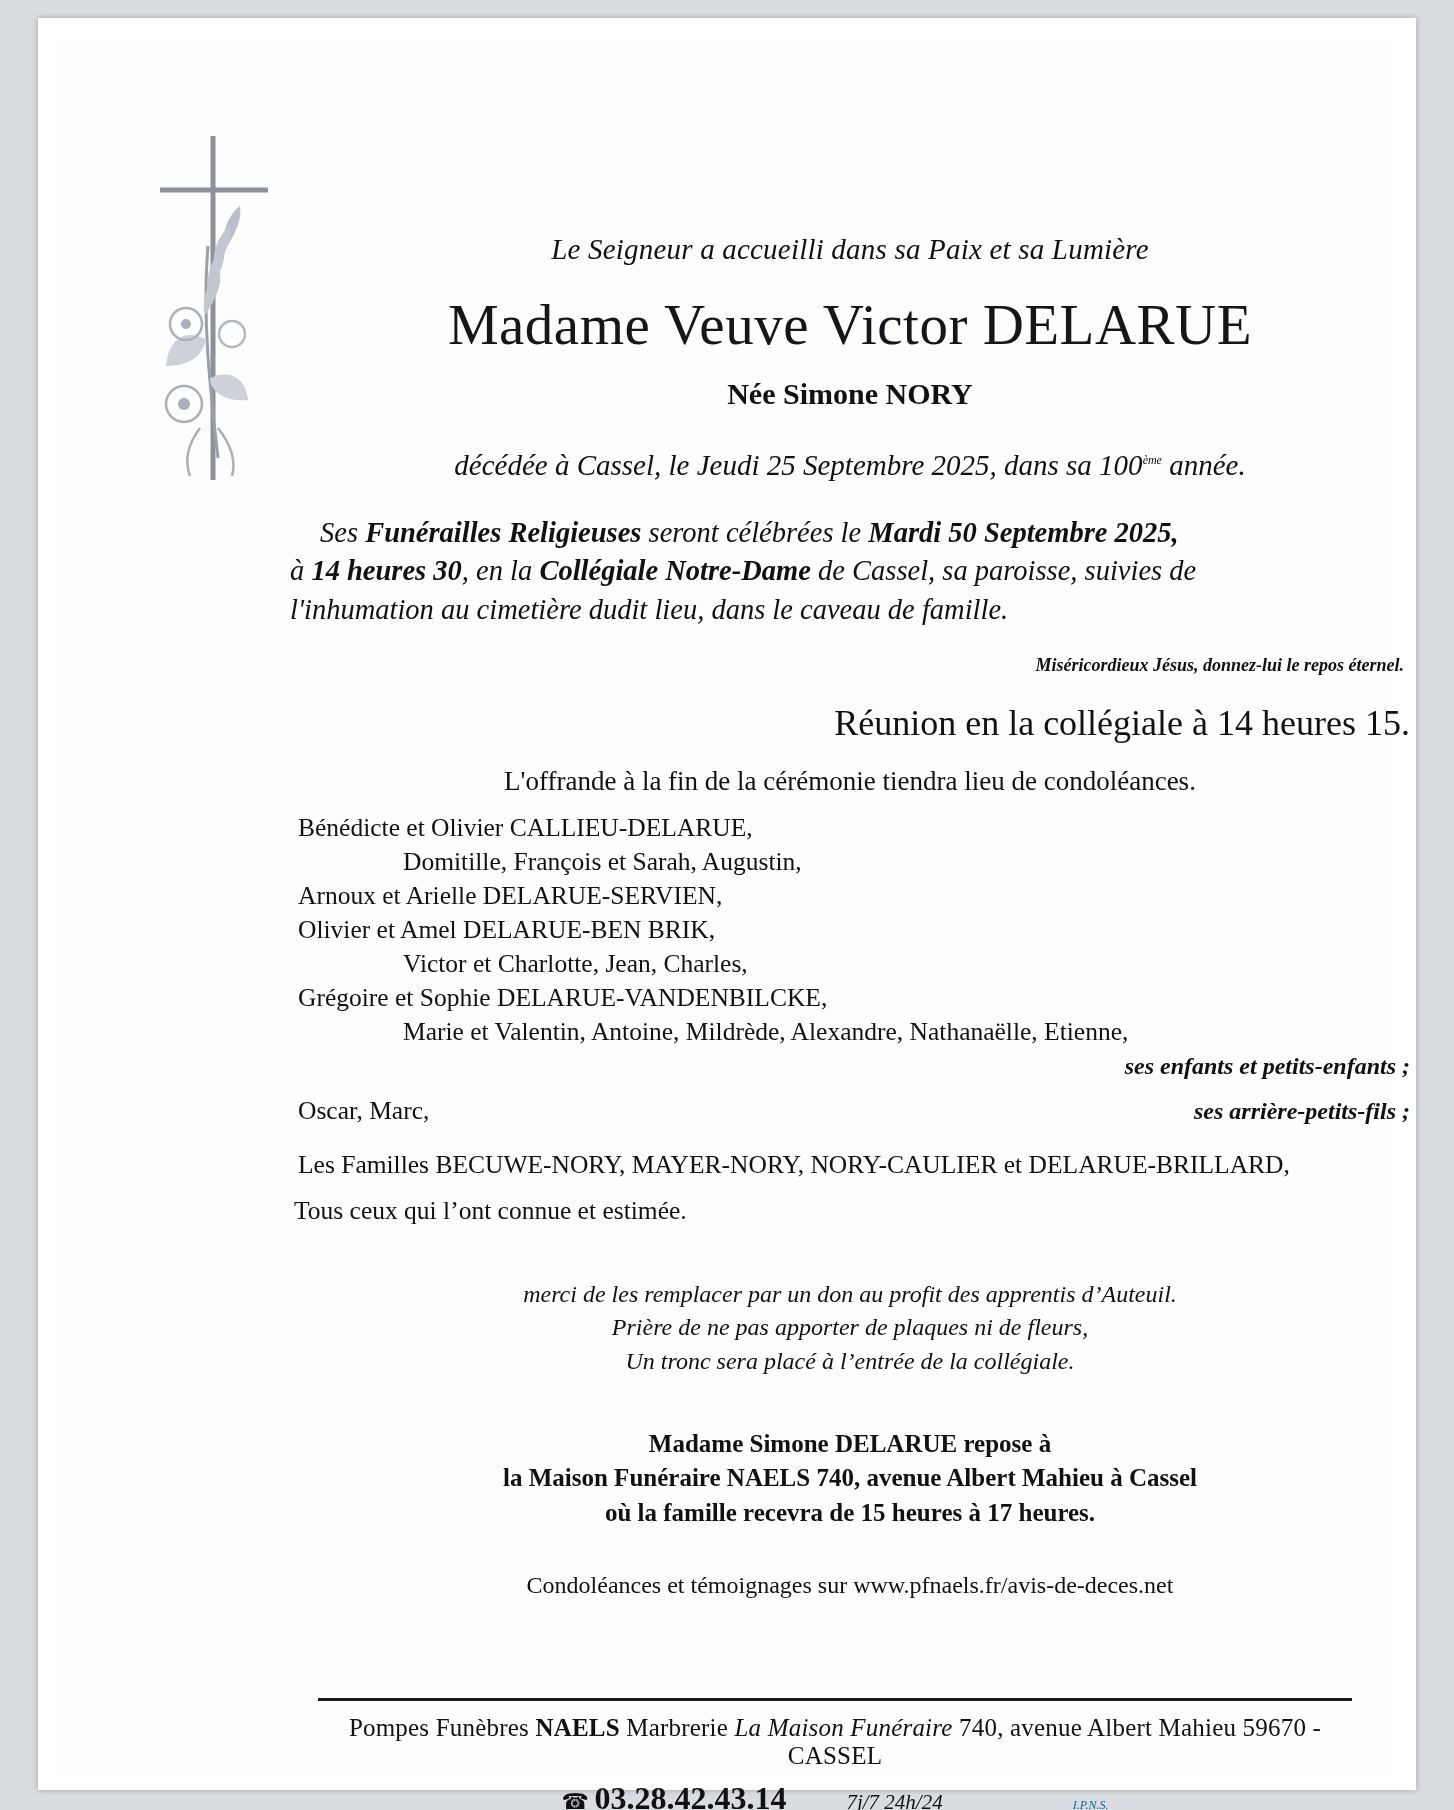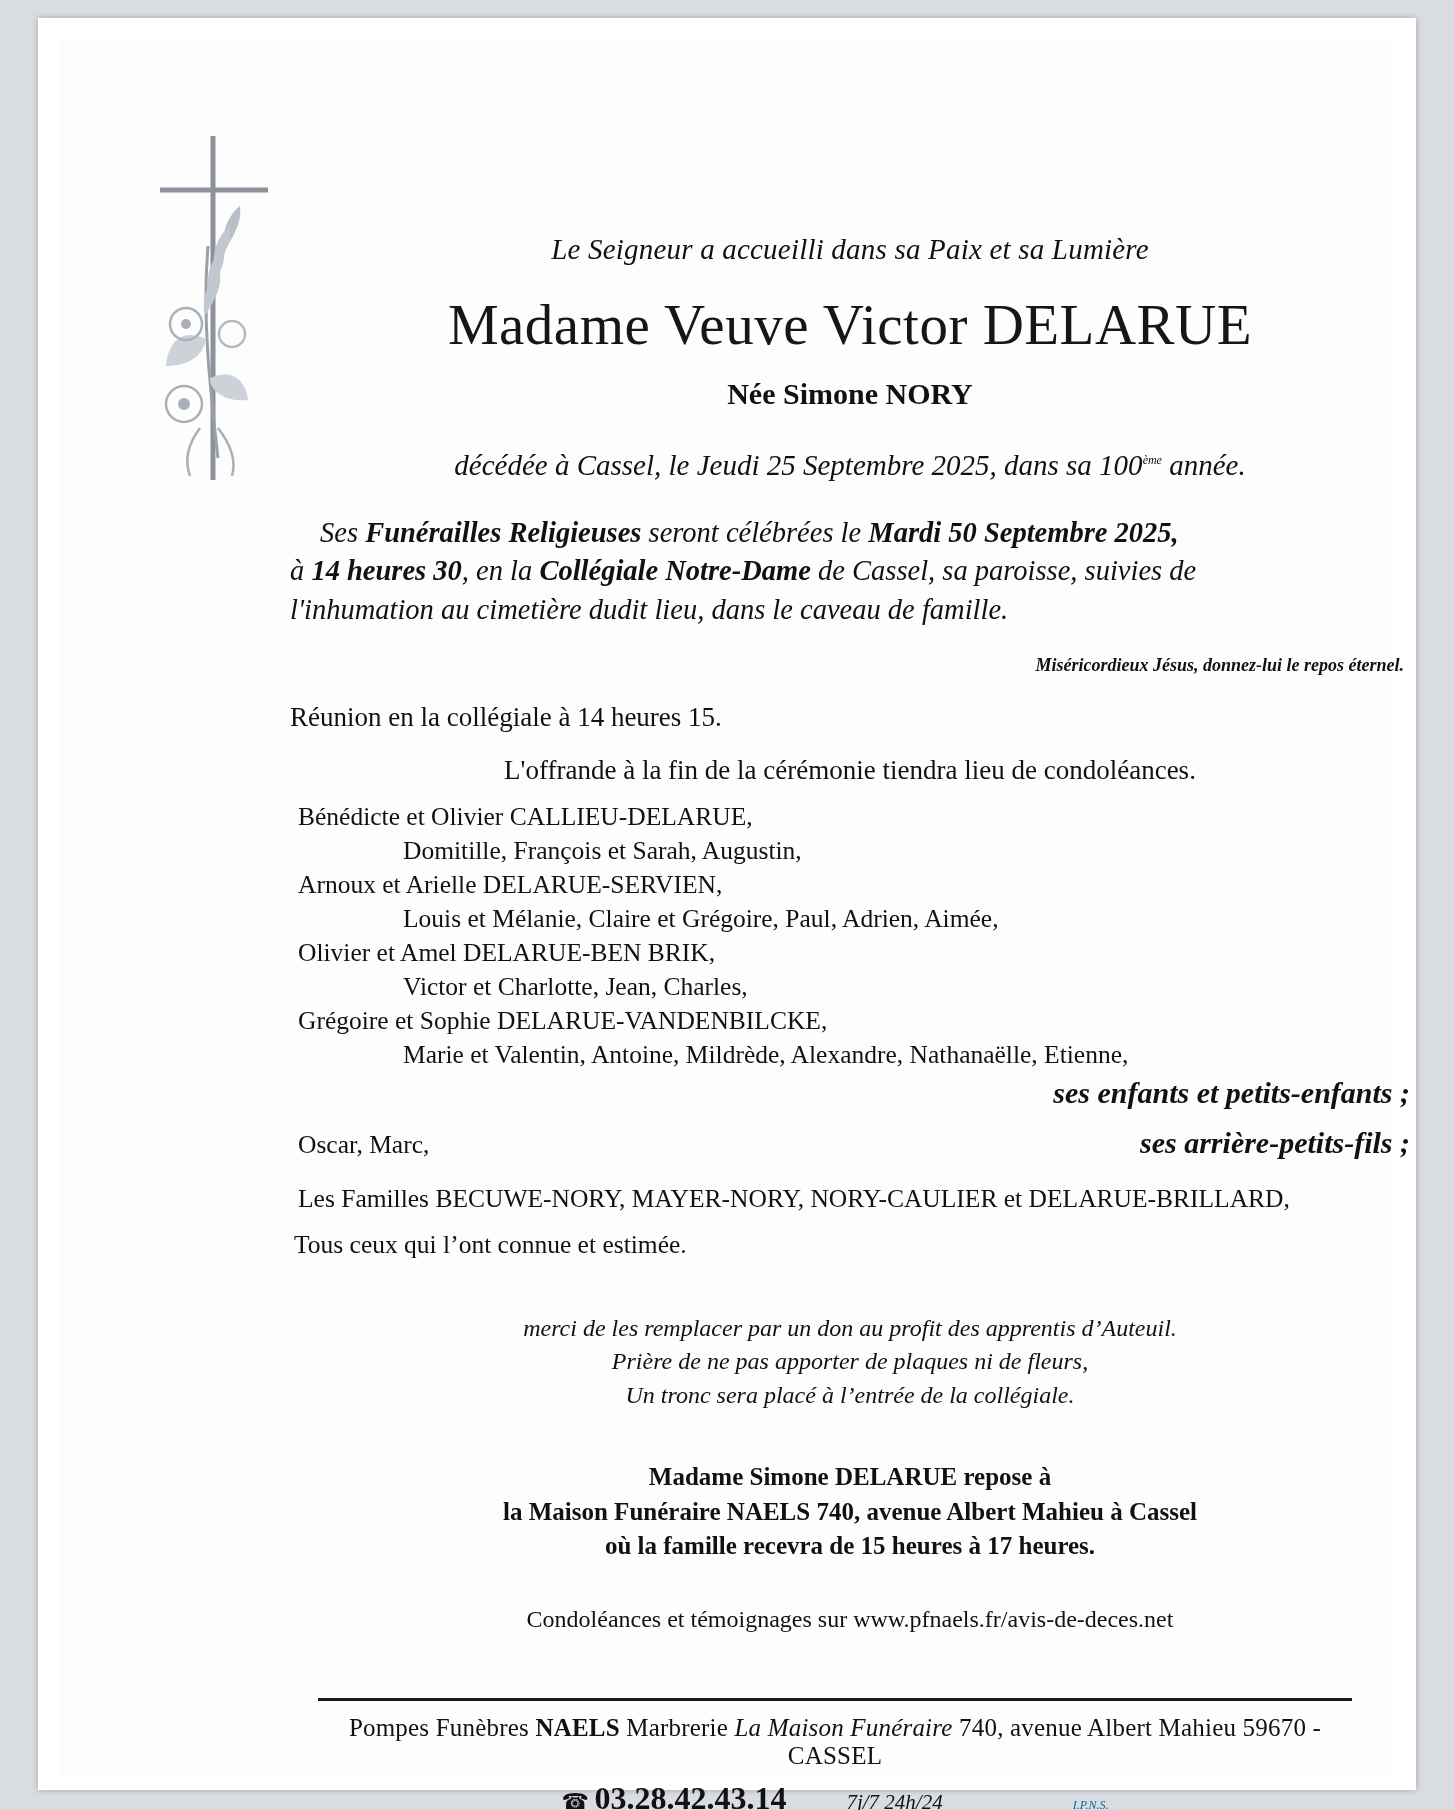--- a/index.html
+++ b/index.html
@@ -91,22 +91,22 @@
   .funeral b { font-weight: bold; }
   .prayer {
     text-align: right;
     font-style: italic;
     font-weight: bold;
     font-size: 18px;
     margin-top: 26px;
     padding-right: 6px;
   }
   .reunion {
-    text-align: left;
-    font-size: 27px;
+    text-align: right;
+    font-size: 36px;
     margin-top: 26px;
   }
   .offrande {
     text-align: center;
     font-size: 27px;
     margin-top: 22px;
   }
   .departheader {
     margin-top: 44px;
     font-weight: bold;
@@ -118,21 +118,21 @@
     margin-top: 14px;
     font-size: 25.5px;
     line-height: 1.33;
     margin-left: 8px;
   }
   .family .indent { padding-left: 105px; }
   .rel-right {
     text-align: right;
     font-style: italic;
     font-weight: bold;
-    font-size: 30px;
+    font-size: 24px;
     margin-top: 4px;
   }
   .oscar-row {
     display: flex;
     align-items: baseline;
     justify-content: space-between;
     margin-top: 16px;
     font-size: 25.5px;
     margin-left: 8px;
   }
@@ -251,21 +251,20 @@
 
         <div class="reunion">Réunion en la collégiale à 14 heures 15.</div>
 
         <div class="offrande">L'offrande à la fin de la cérémonie tiendra lieu de condoléances.</div>
 
 
         <div class="family">
           <div>Bénédicte et Olivier CALLIEU-DELARUE,</div>
           <div class="indent">Domitille, François et Sarah, Augustin,</div>
           <div>Arnoux et Arielle DELARUE-SERVIEN,</div>
-          <div class="indent">Louis et Mélanie, Claire et Grégoire, Paul, Adrien, Aimée,</div>
           <div>Olivier et Amel DELARUE-BEN BRIK,</div>
           <div class="indent">Victor et Charlotte, Jean, Charles,</div>
           <div>Grégoire et Sophie DELARUE-VANDENBILCKE,</div>
           <div class="indent">Marie et Valentin, Antoine, Mildrède, Alexandre, Nathanaëlle, Etienne,</div>
         </div>
 
         <div class="rel-right">ses enfants et petits-enfants ;</div>
 
         <div class="oscar-row">
           <span>Oscar, Marc,</span>

